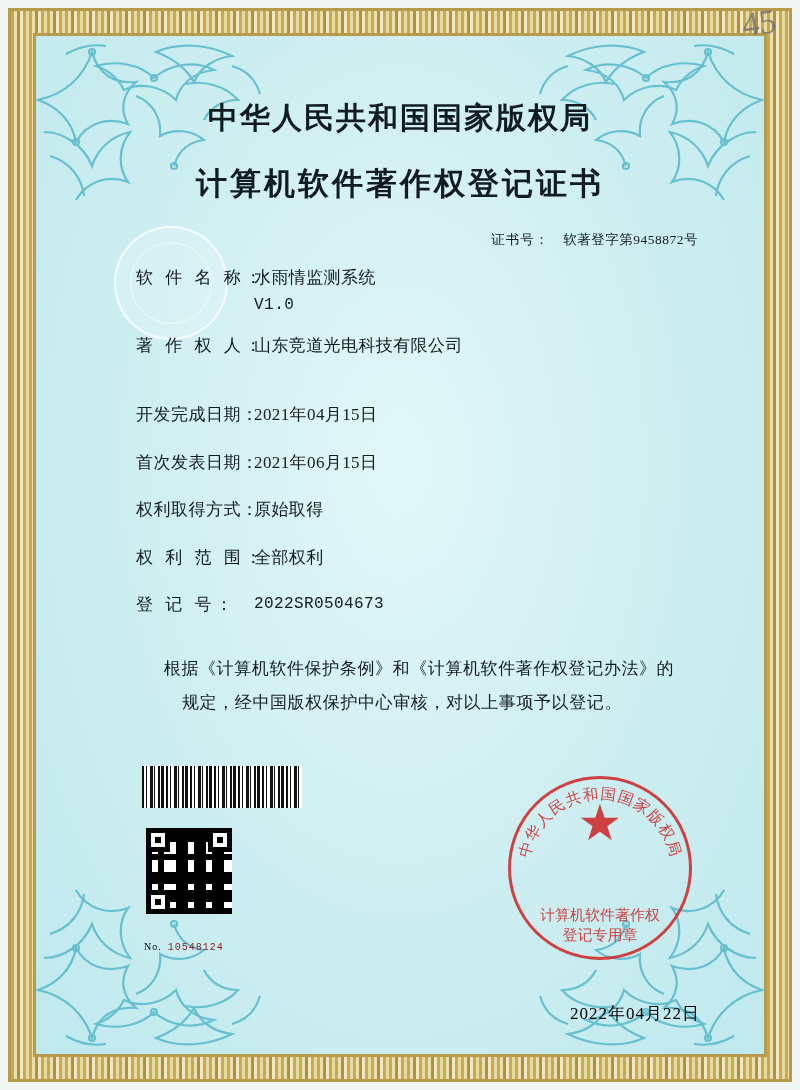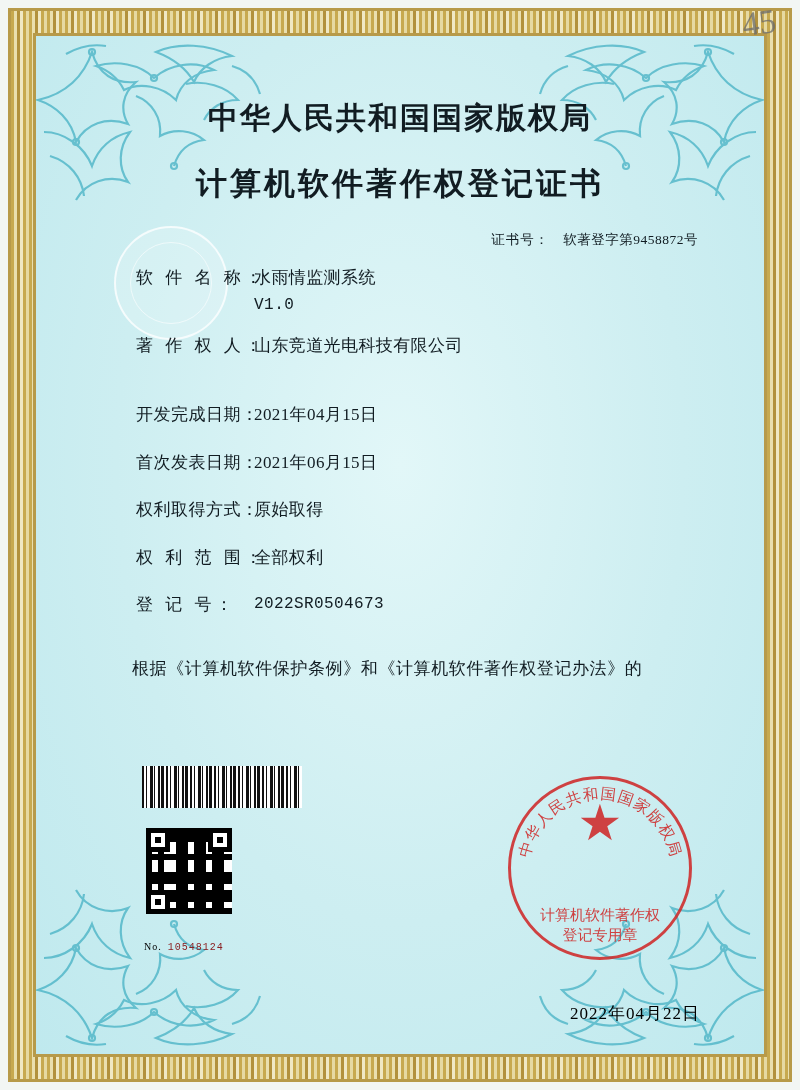--- a/index.html
+++ b/index.html
@@ -169,20 +169,21 @@
   .gap-b { height: 10px; }
 
   .row.spaced { margin-bottom: 22px; }
 
   .paragraph {
     margin-top: 34px;
     font-size: 17px;
     line-height: 2.0;
     letter-spacing: 0.6px;
     padding-left: 4px;
+    text-align: center;
   }
   .paragraph .p-line-1 { display: block; text-indent: 34px; }
   .paragraph .p-line-2 { display: block; }
 
   
   .barcode {
     position: absolute;
     left: 106px;
     top: 730px;
     width: 160px;
@@ -445,20 +446,21 @@
 
         <div class="row spaced">
           <div class="lbl">登 记 号：</div>
           <div class="val mono">2022SR0504673</div>
         </div>
 
       </div>
 
       <div class="paragraph">
         <span class="p-line-1">根据《计算机软件保护条例》和《计算机软件著作权登记办法》的</span>
+        <span class="p-line-2">规定，经中国版权保护中心审核，对以上事项予以登记。</span>
       </div>
 
     </div>
 
     <div class="barcode"></div>
 
     <div class="qr">
       <span class="finder f-tl"></span>
       <span class="finder f-tr"></span>
       <span class="finder f-bl"></span>

